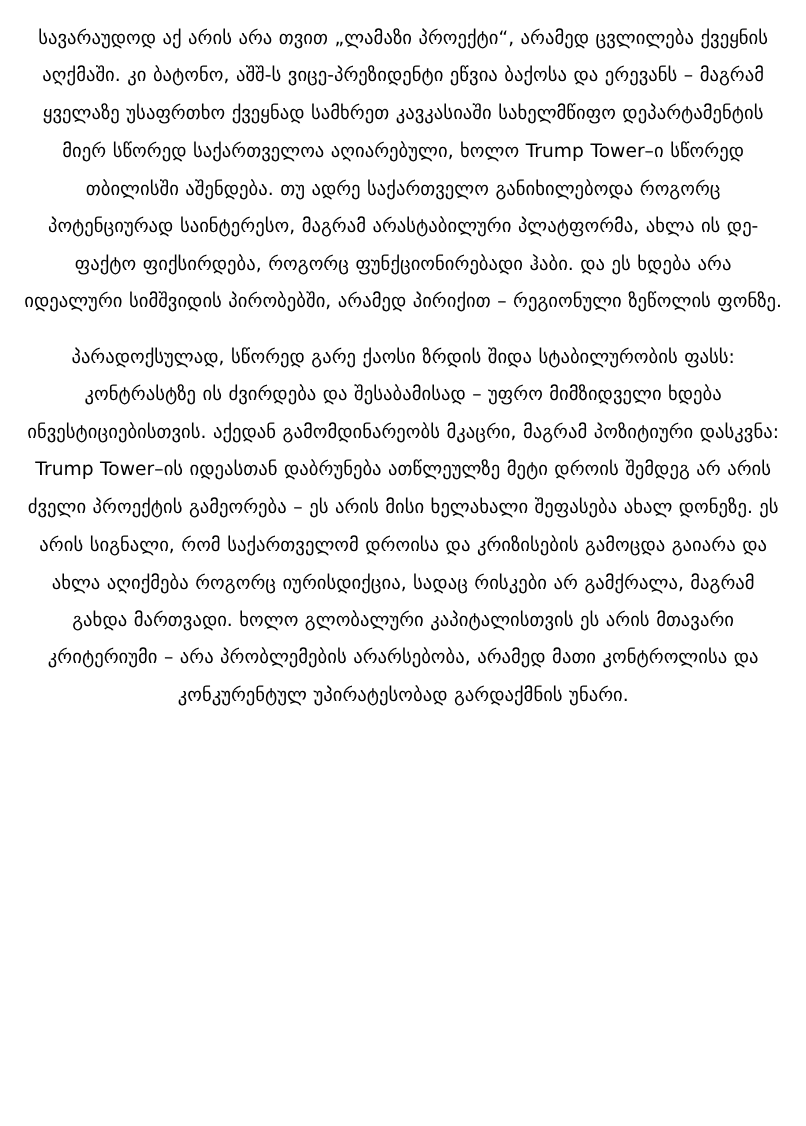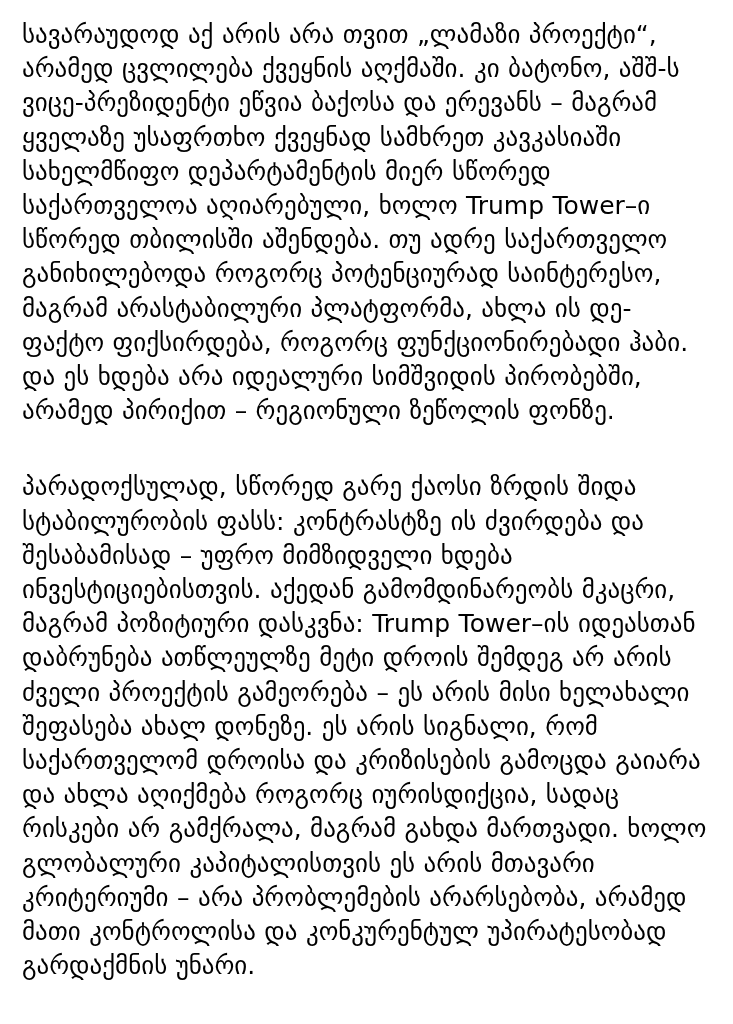--- a/index.html
+++ b/index.html
@@ -15,30 +15,30 @@
     overflow: hidden;
   }
   .page {
     box-sizing: border-box;
     width: 733px;
     height: 1024px;
     padding: 18px 22px 10px 22px;
     background: #ffffff;
   }
   .para {
-    font-size: 25px;
+    font-size: 17px;
     line-height: 34.2px;
     letter-spacing: 0px;
-    text-align: left;
+    text-align: center;
     color: #000000;
     margin: 0;
     word-spacing: 0.5px;
   }
   .para + .para {
-    margin-top: 42px;
+    margin-top: 16px;
   }
 </style>
 </head>
 <body>
 
 <div class="page">
   <p class="para">სავარაუდოდ აქ არის არა თვით „ლამაზი პროექტი“, არამედ ცვლილება ქვეყნის აღქმაში. კი ბატონო, აშშ-ს ვიცე-პრეზიდენტი ეწვია ბაქოსა და ერევანს – მაგრამ ყველაზე უსაფრთხო ქვეყნად სამხრეთ კავკასიაში სახელმწიფო დეპარტამენტის მიერ სწორედ საქართველოა აღიარებული, ხოლო Trump Tower–ი სწორედ თბილისში აშენდება. თუ ადრე საქართველო განიხილებოდა როგორც პოტენციურად საინტერესო, მაგრამ არასტაბილური პლატფორმა, ახლა ის დე-ფაქტო ფიქსირდება, როგორც ფუნქციონირებადი ჰაბი. და ეს ხდება არა იდეალური სიმშვიდის პირობებში, არამედ პირიქით – რეგიონული ზეწოლის ფონზე.</p>
   <p class="para">პარადოქსულად, სწორედ გარე ქაოსი ზრდის შიდა სტაბილურობის ფასს: კონტრასტზე ის ძვირდება და შესაბამისად – უფრო მიმზიდველი ხდება ინვესტიციებისთვის. აქედან გამომდინარეობს მკაცრი, მაგრამ პოზიტიური დასკვნა: Trump Tower–ის იდეასთან დაბრუნება ათწლეულზე მეტი დროის შემდეგ არ არის ძველი პროექტის გამეორება – ეს არის მისი ხელახალი შეფასება ახალ დონეზე. ეს არის სიგნალი, რომ საქართველომ დროისა და კრიზისების გამოცდა გაიარა და ახლა აღიქმება როგორც იურისდიქცია, სადაც რისკები არ გამქრალა, მაგრამ გახდა მართვადი. ხოლო გლობალური კაპიტალისთვის ეს არის მთავარი კრიტერიუმი – არა პრობლემების არარსებობა, არამედ მათი კონტროლისა და კონკურენტულ უპირატესობად გარდაქმნის უნარი.</p>
 </div>
 

